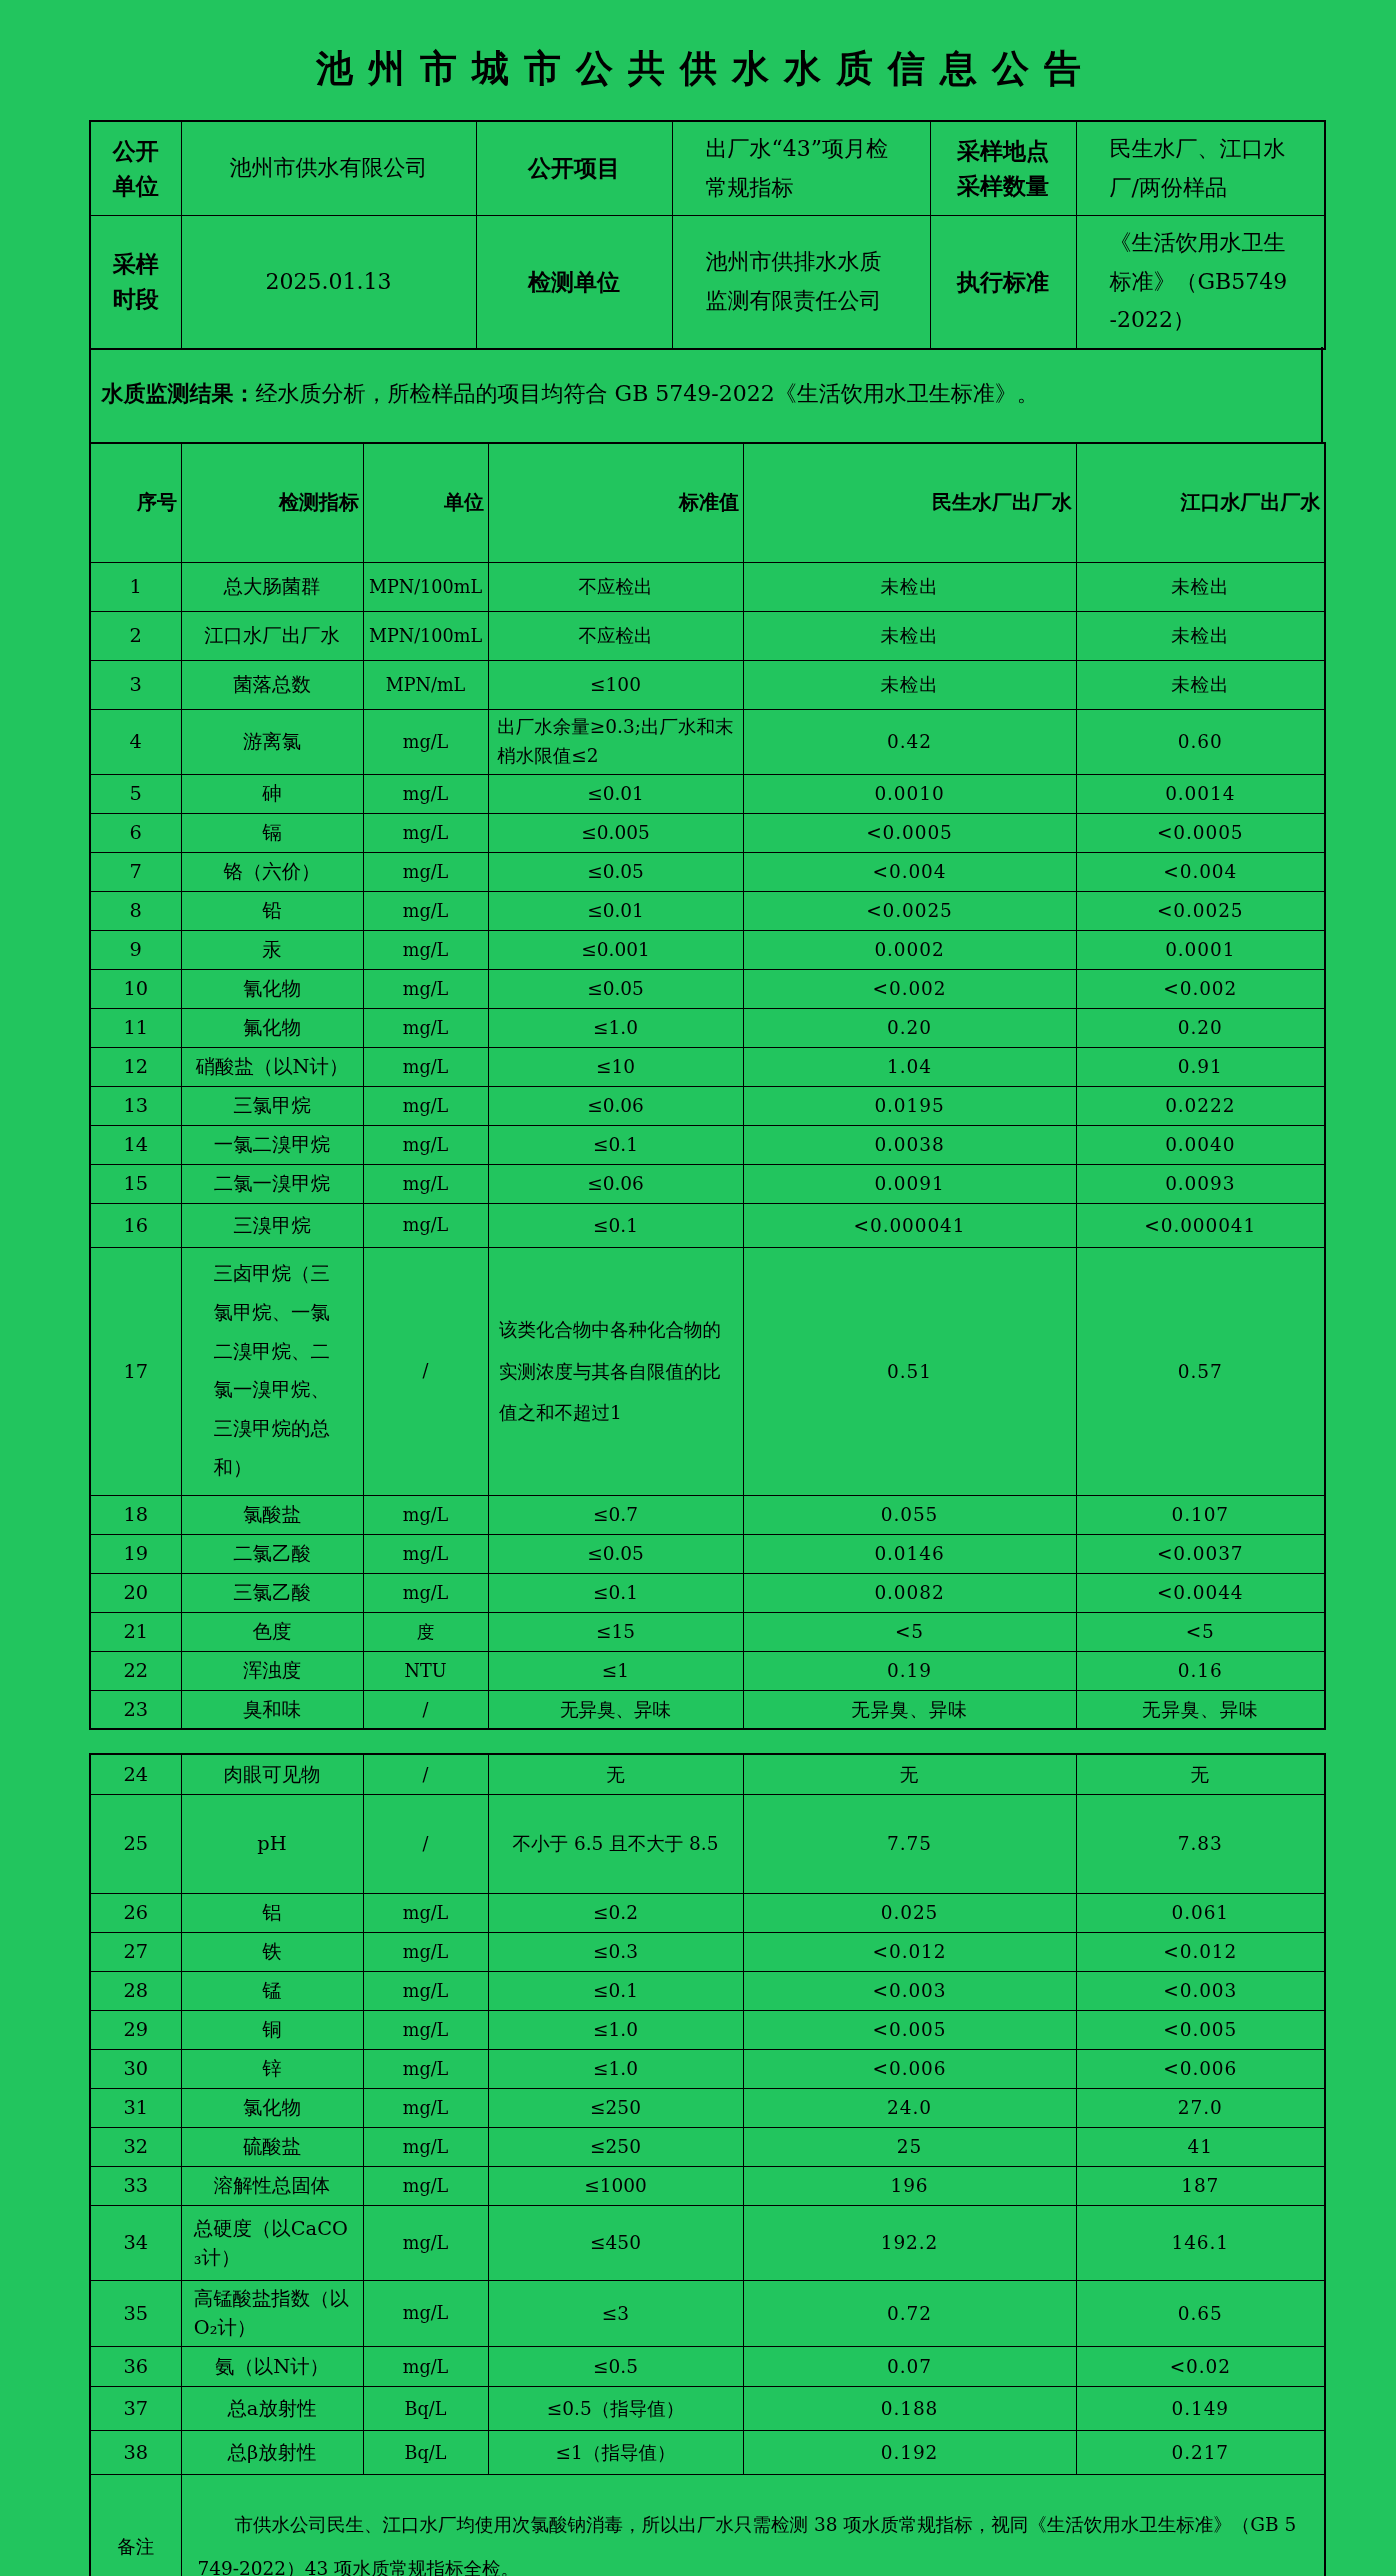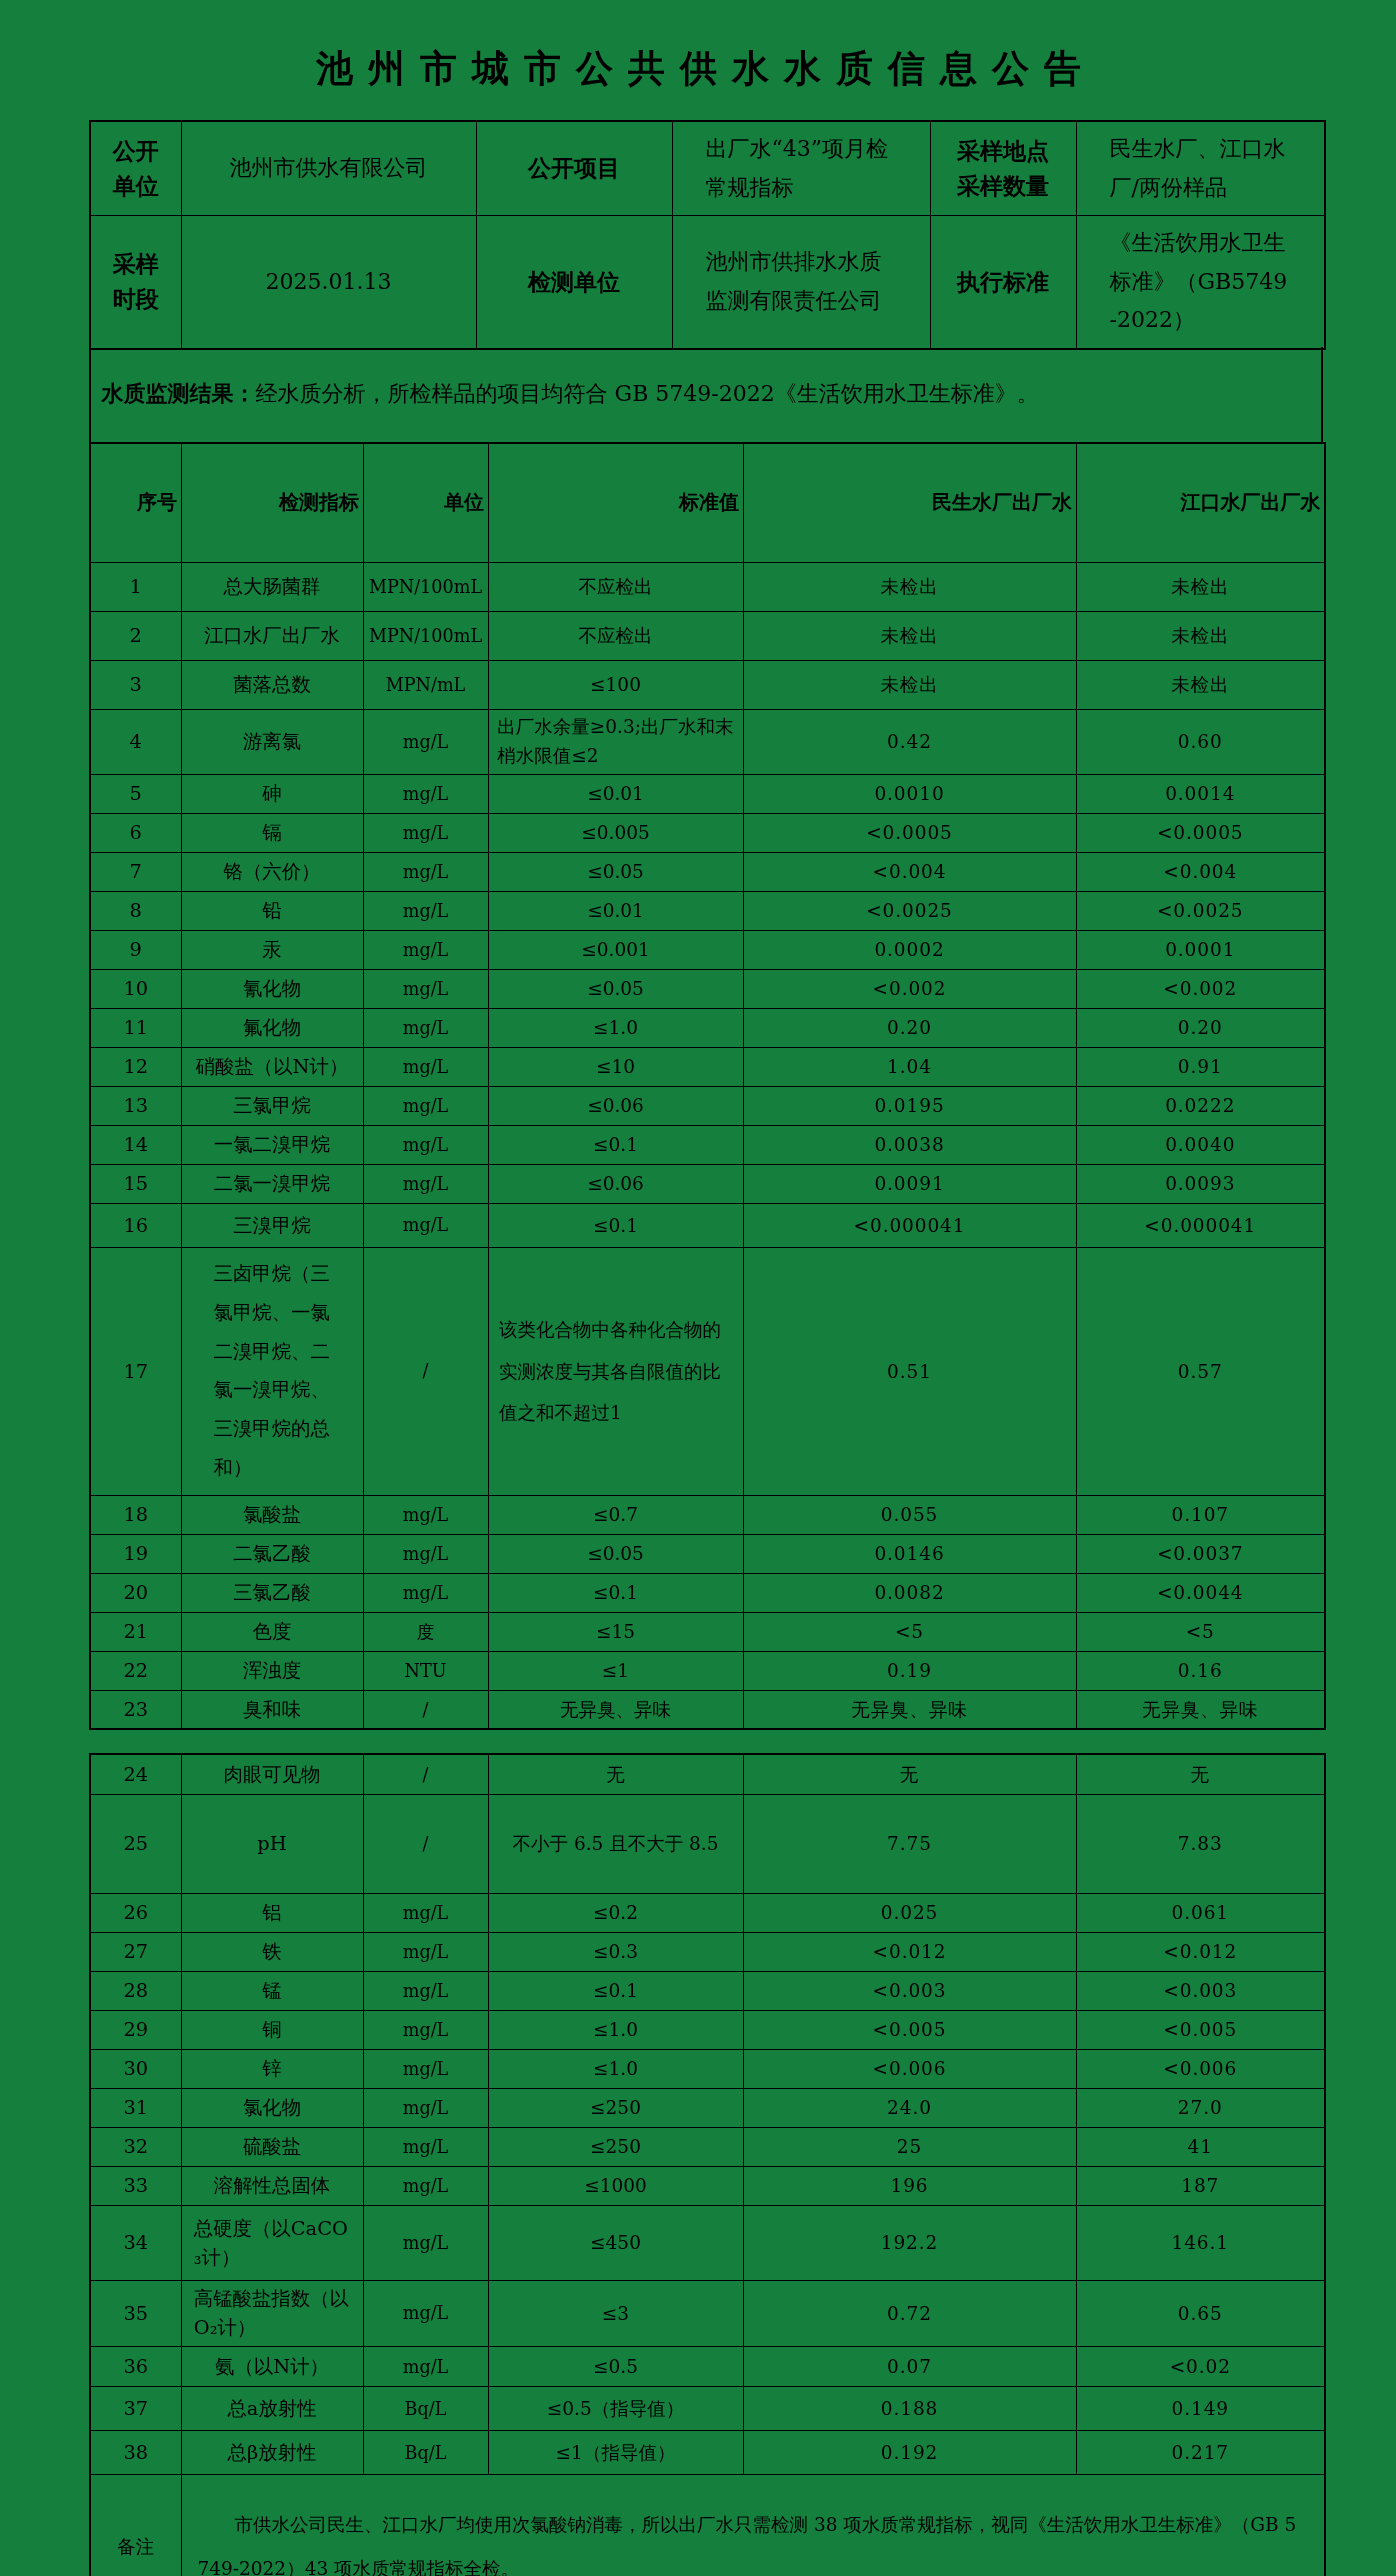--- a/index.html
+++ b/index.html
@@ -1,17 +1,17 @@
 <!DOCTYPE html>
 <html style="font-size:14px"><head>
 <meta charset="utf-8">
 <style>
   html,body { margin:0; padding:0; background:#ffffff; }
   .page {
-    position:relative; width:1396px; height:2576px; background:#15803d;
+    position:relative; width:1396px; height:2576px; background:#22c55e;
     font-family:"DejaVu Serif","Liberation Serif",serif; color:#000;
     box-sizing:border-box; padding:42px 0 0 89px; overflow:hidden;
   }
   .content { width:1234px; }
   h1.title {
     margin:0 0 25px 0; font-size:37px; line-height:53px; font-weight:700;
     text-align:center; letter-spacing:15px; white-space:nowrap;
   }
   table.tbl { border-collapse:collapse; table-layout:fixed; width:1234px; border:2.6px solid #000; }
   .tbl td, .tbl th { border:1.8px solid #000; overflow:hidden; word-break:break-all; }

